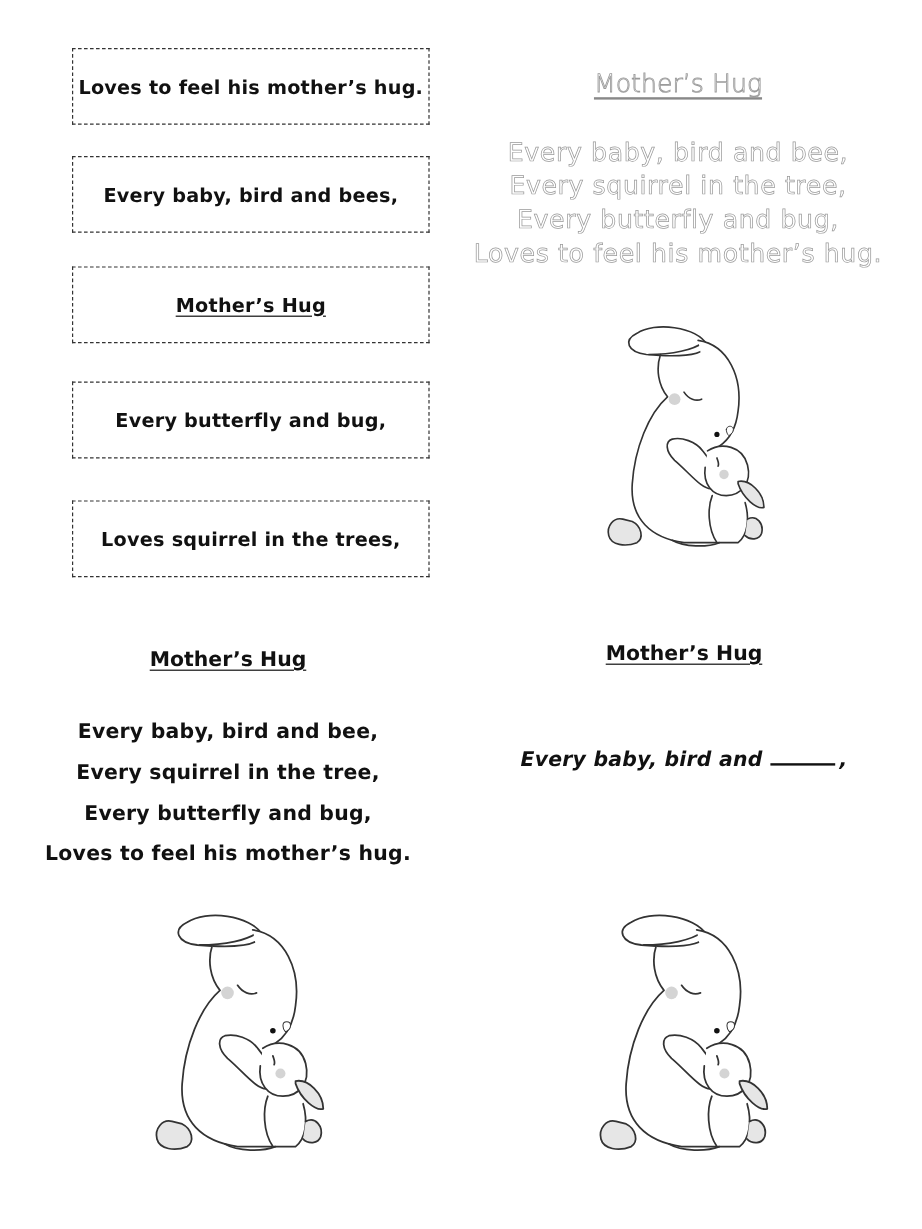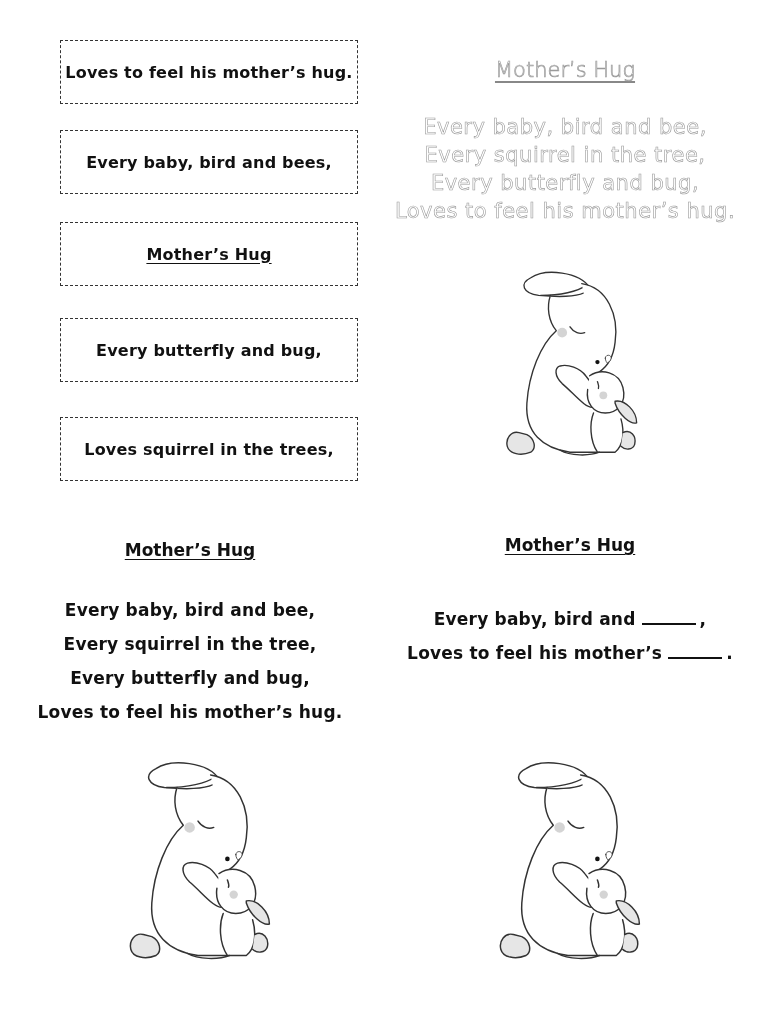--- a/index.html
+++ b/index.html
@@ -121,24 +121,21 @@
   <div class="poem-line">Every squirrel in the tree,</div>
   <div class="poem-line">Every butterfly and bug,</div>
   <div class="poem-line">Loves to feel his mother’s hug.</div>
 </div>
 
 <svg class="bunny" style="left:108px; top:756px;" width="180" height="210" viewBox="0 0 160 200">
   <use href="#bunny-art"></use>
 </svg>
 
 <div class="poem-title" style="left:420px; width:300px; top:535px;">Mother’s Hug</div>
-<div class="poem" style="left:395px; width:350px; top:602px;">
+<div class="poem" style="left:395px; width:350px; top:616px;font-style:italic;">
   <div class="poem-line">
     <span>Every baby, bird and</span><span class="blank"></span><span>,</span>
-  </div>
-  <div class="poem-line">
-    <span>Loves to feel his mother’s</span><span class="blank"></span><span>.</span>
   </div>
 </div>
 
 <svg class="bunny" style="left:478px; top:756px;" width="180" height="210" viewBox="0 0 160 200">
   <use href="#bunny-art"></use>
 </svg>
 
 </body></html>

